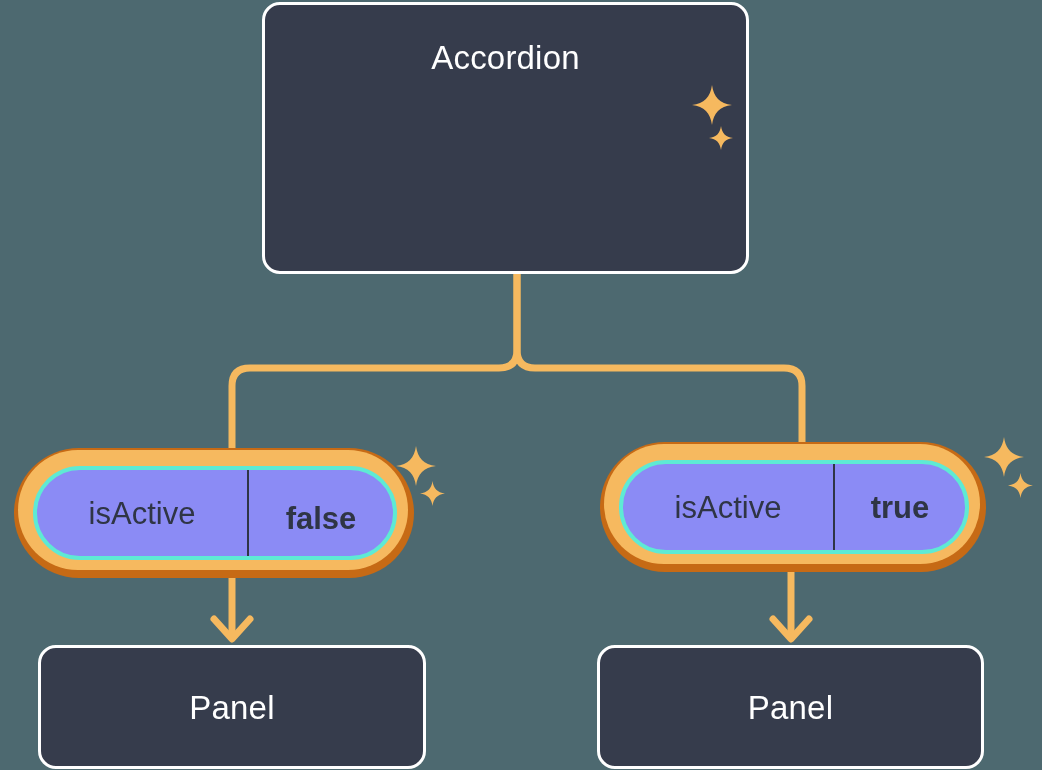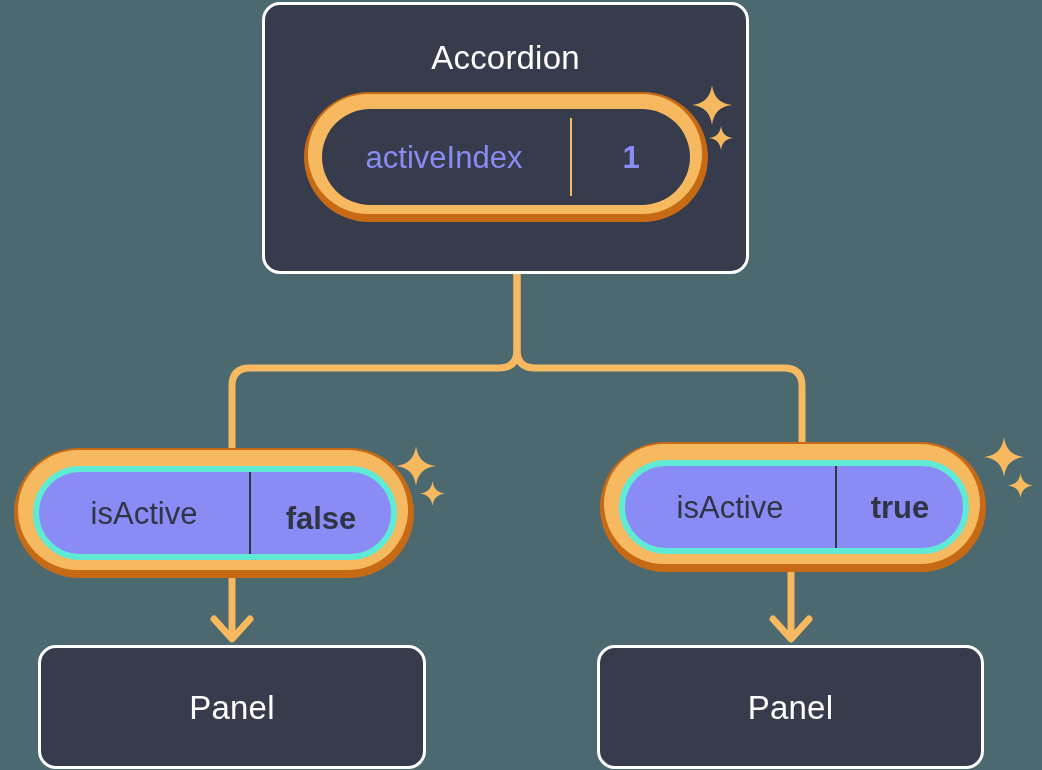--- a/index.html
+++ b/index.html
@@ -132,21 +132,21 @@
   }
   .pill-dark .pill-val {
     color: #8b8bf5;
     font-size: 31px;
     font-weight: 700;
   }
 
   
   .pill-purple .pill-inner {
     background: #8b8bf5;
-    border: 6px solid #5eead4;
+    border: 4px solid #5eead4;
   }
   .pill-purple .pill-key {
     color: #2f3545;
     font-size: 31px;
     font-weight: 400;
   }
   .pill-purple .pill-divider {
     width: 2px;
     background: #2f3545;
   }
@@ -233,29 +233,20 @@
     <path d="M 214 619 L 232 639 L 250 619" stroke="#f6b95f" stroke-width="7" stroke-linecap="round" stroke-linejoin="round" fill="none"></path>
 
     <path d="M 791 568 L 791 637" stroke="#f6b95f" stroke-width="7" stroke-linecap="butt" fill="none"></path>
     <path d="M 773 619 L 791 639 L 809 619" stroke="#f6b95f" stroke-width="7" stroke-linecap="round" stroke-linejoin="round" fill="none"></path>
   </svg>
 
   <div class="card" id="card-accordion">
     <div class="card-title">Accordion</div>
   </div>
 
-  <div class="pill-wrap pill-dark" id="pill-active-index">
-    <div class="pill-outer"></div>
-    <div class="pill-ring"></div>
-    <div class="pill-inner">
-      <div class="pill-key">activeIndex</div>
-      <div class="pill-divider"></div>
-      <div class="pill-val">1</div>
-    </div>
-  </div>
 
   <div class="sparkle" style="left:692px; top:85px;">
     <svg width="40" height="40" viewBox="0 0 40 40">
       <path d="M20 0 C21.6 12.2 27.8 18.4 40 20 C27.8 21.6 21.6 27.8 20 40 C18.4 27.8 12.2 21.6 0 20 C12.2 18.4 18.4 12.2 20 0 Z" fill="#f6b95f"></path>
     </svg>
   </div>
   <div class="sparkle" style="left:709px; top:126px;">
     <svg width="24" height="24" viewBox="0 0 40 40">
       <path d="M20 0 C21.6 12.2 27.8 18.4 40 20 C27.8 21.6 21.6 27.8 20 40 C18.4 27.8 12.2 21.6 0 20 C12.2 18.4 18.4 12.2 20 0 Z" fill="#f6b95f"></path>
     </svg>

